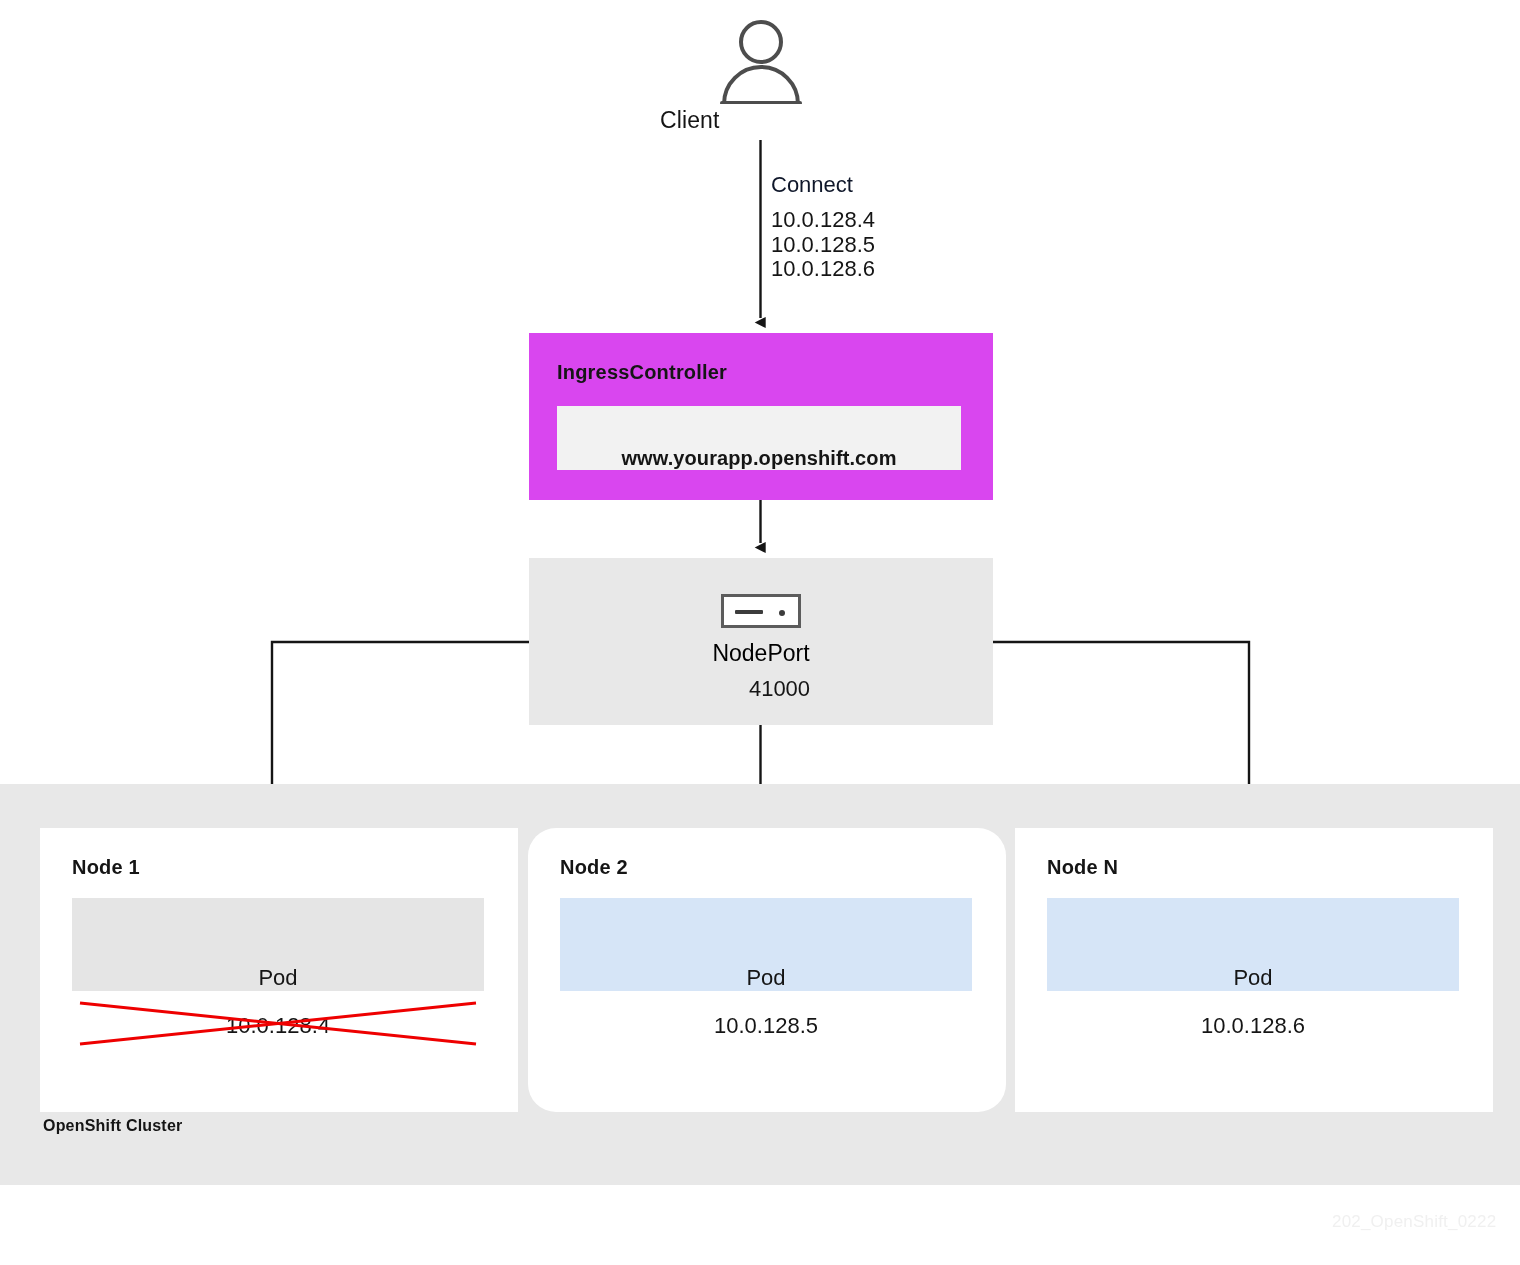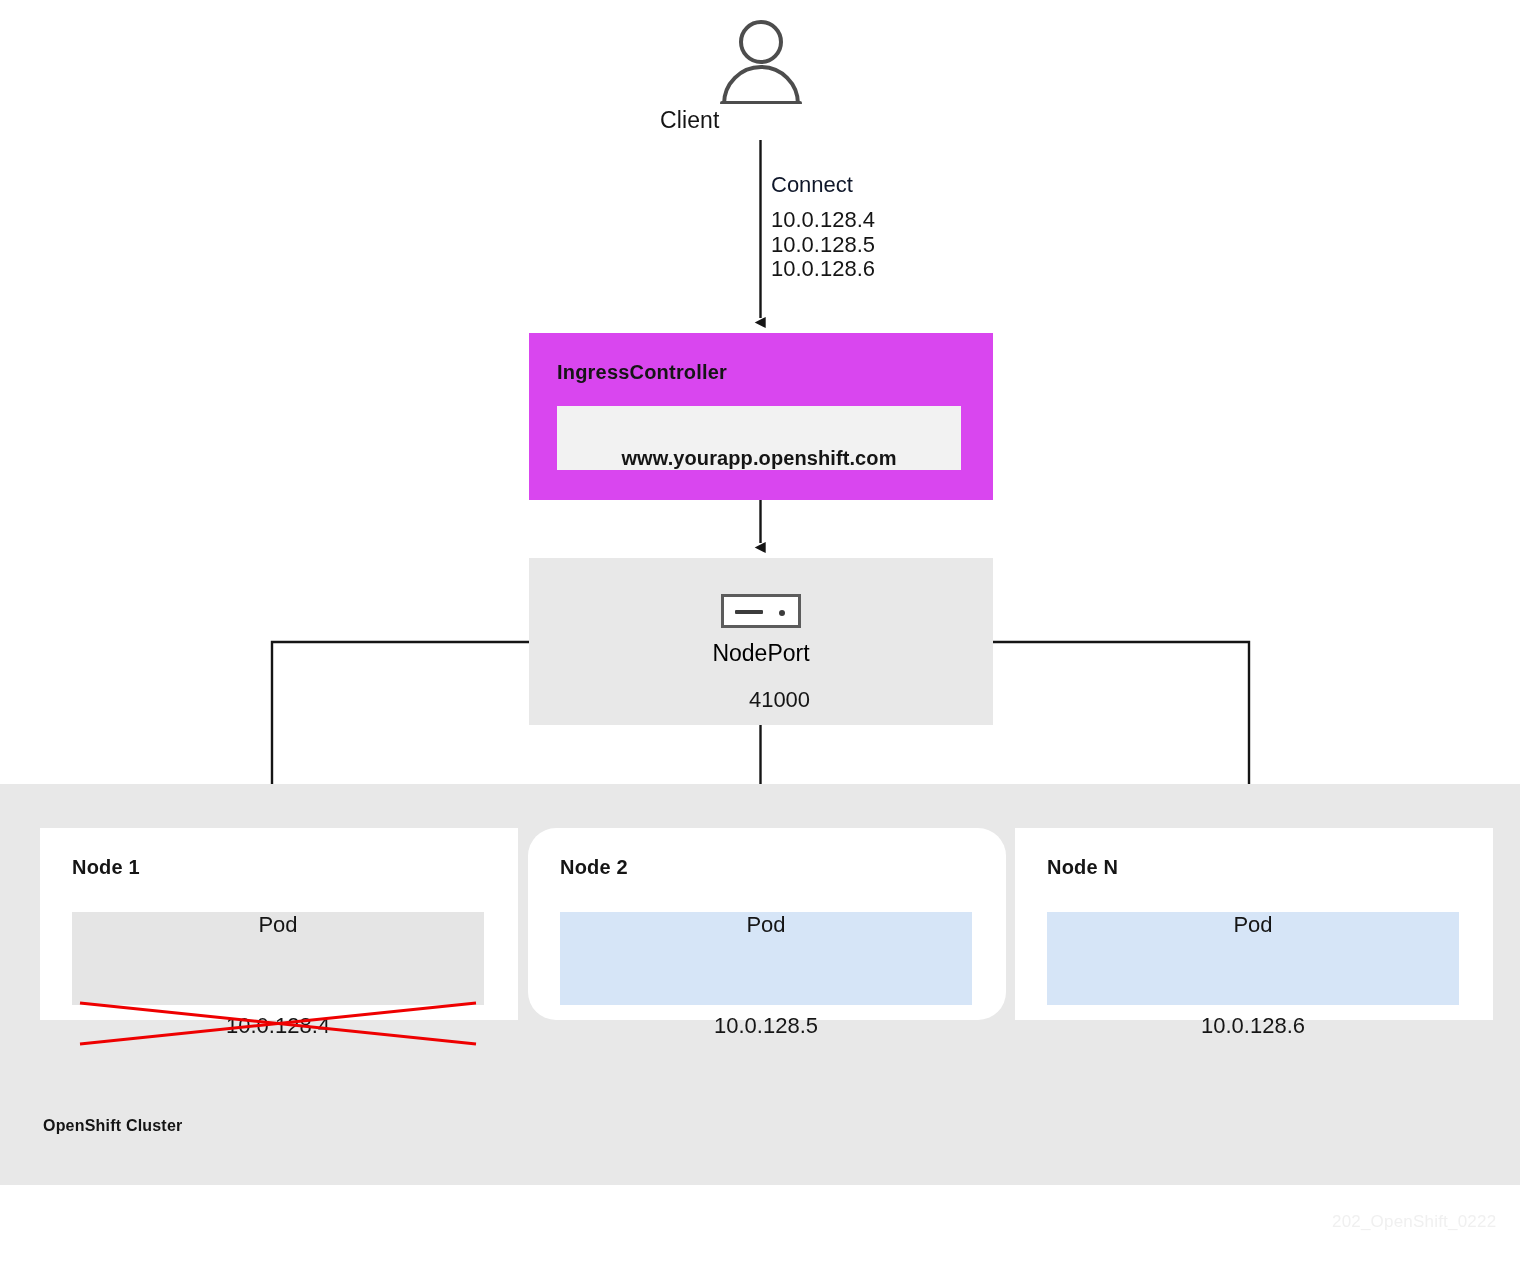--- a/index.html
+++ b/index.html
@@ -49,43 +49,43 @@
     width:80px;height:34px;margin:0 auto;box-sizing:border-box;
     border:3px solid #5c5c5c;background:#ffffff;position:relative;
   }
   .np-icon .dash{
     position:absolute;left:11px;top:13px;width:28px;height:4px;background:#3c3c3c;border-radius:1px;
   }
   .np-icon .dot{
     position:absolute;right:13px;top:12.5px;width:6px;height:6px;background:#3c3c3c;border-radius:50%;
   }
   .np-name{margin-top:12px;font-size:23px;color:#000000;}
-  .np-port{margin-top:20px;font-size:22px;color:#151515;padding-left:37px;}
+  .np-port{margin-top:9px;font-size:22px;color:#151515;padding-left:37px;}
 
   
   .cluster-band{
     position:absolute;left:0;top:784px;width:1520px;height:401px;background:#e8e8e8;
   }
   .cluster-label{
     position:absolute;left:43px;top:1117px;font-size:16px;font-weight:700;letter-spacing:.2px;
   }
 
   
   .node-card{
-    position:absolute;top:828px;width:478px;height:192px;background:#ffffff;
+    position:absolute;top:828px;width:478px;height:284px;background:#ffffff;
   }
   .node-card.n1{left:40px;}
   .node-card.n2{left:528px;border-radius:28px;}
   .node-card.n3{left:1015px;}
   .node-title{
     position:absolute;left:32px;top:28px;font-size:20px;font-weight:700;letter-spacing:.2px;
   }
   .pod-box{
-    position:absolute;left:32px;top:84px;width:412px;height:93px;
-    display:flex;align-items:flex-start;justify-content:center;
+    position:absolute;left:32px;top:70px;width:412px;height:93px;
+    display:flex;align-items:flex-end;justify-content:center;
   }
   .pod-box span{font-size:22px;color:#151515;}
   .pod-gray{background:#e5e5e5;}
   .pod-blue{background:#d6e5f7;}
   .node-ip{
     position:absolute;left:32px;top:185px;width:412px;text-align:center;
     font-size:22px;color:#151515;
   }
   .strike{
     position:absolute;left:32px;top:170px;width:412px;height:52px;

